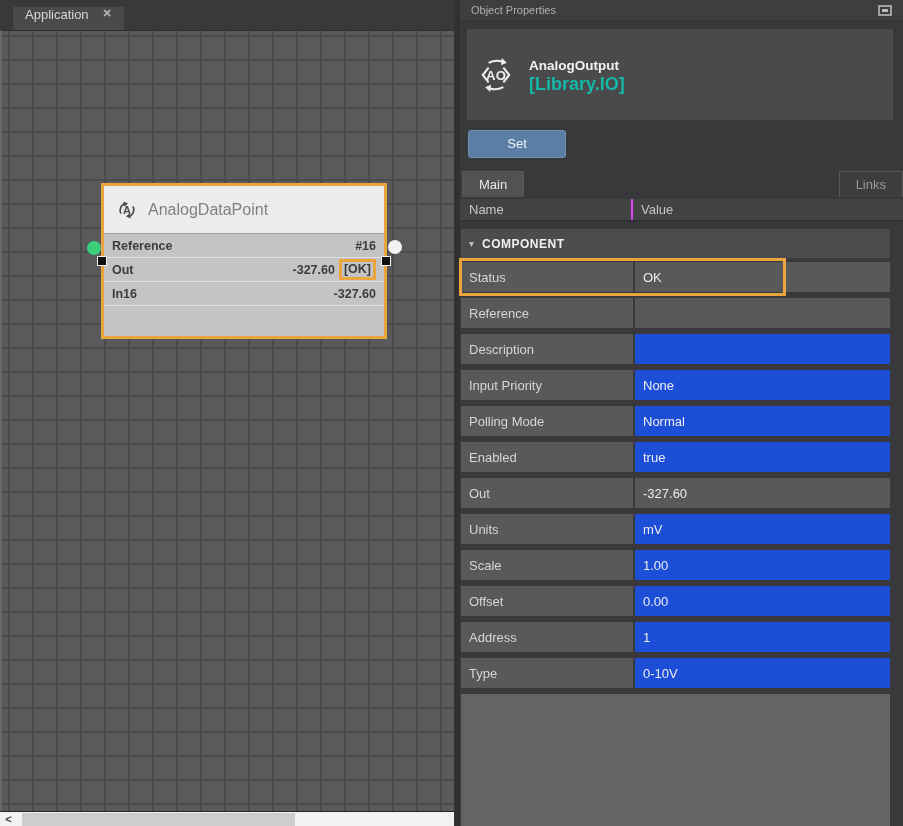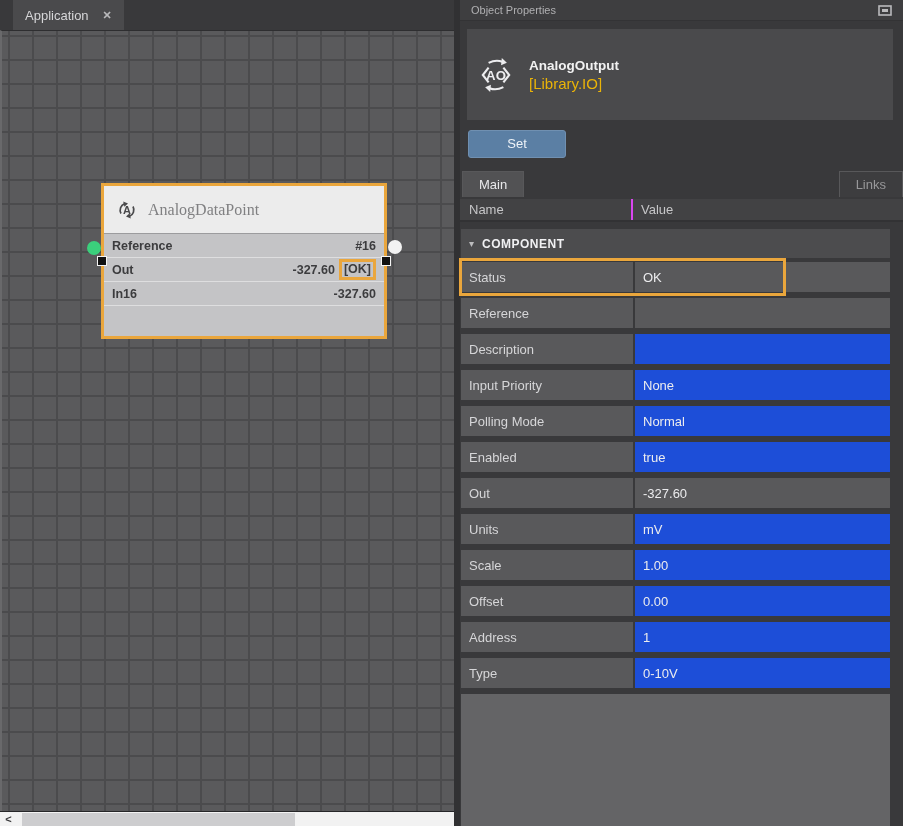--- a/index.html
+++ b/index.html
@@ -3,38 +3,38 @@
 <meta charset="utf-8">
 <style>
   * { margin:0; padding:0; box-sizing:border-box; }
   html,body { width:903px; height:826px; overflow:hidden; }
   body { font-family:"Liberation Sans", sans-serif; background:#313133; }
   .app { position:relative; width:903px; height:826px; background:#313133; display:flex; }
 
   
   .left-pane { width:454px; height:826px; display:flex; flex-direction:column; }
   .tabbar { height:30px; background:#39393b; display:flex; align-items:flex-end; }
-  .tab { margin-left:13px; height:30px; background:#4a4a4c; display:flex; align-items:center;
+  .tab { margin-left:13px; height:23px; background:#4a4a4c; display:flex; 
          padding:0 12px; gap:14px; }
   .tab-label { color:#d6d6d8; font-size:13px; }
   .tab-close { color:#b9b9bb; font-size:11px; font-weight:bold; cursor:pointer; }
 
   .canvas { position:relative; flex:1; background-color:#5a5a5c;
     background-image:
       linear-gradient(#4b4b4d 2px, transparent 2px),
       linear-gradient(90deg, #4b4b4d 2px, transparent 2px);
     background-size:24px 24px; background-position:6px 4px;
     border-left:2px solid #69696b; border-top:1px solid #2e2e30; }
 
   
   .node { position:absolute; left:99px; top:152px; width:286px; height:156px;
           border:3px solid #eaa63c; background:#c4c4c6; }
   .node-header { height:48px; background:#ececec; display:flex; align-items:center; padding:0 12px; gap:10px;
                  border-bottom:1px solid #9c9c9e; }
-  .node-title { color:#808082; font-size:16px;font-family:Liberation Serif, serif; }
+  .node-title { color:#808082; font-size:16px; }
   .node-row { height:24px; display:flex; align-items:center; justify-content:space-between;
               padding:0 8px; border-bottom:1px solid #dededf; font-size:12.5px; font-weight:bold; color:#3c3c3e; }
   .node-row .rv { display:flex; align-items:center; gap:4px; }
   .ok-badge { border:3px solid #eaa63c; padding:0 2px; line-height:15px; display:inline-block; }
   .port { position:absolute; width:14px; height:14px; border-radius:50%; }
   .port-in  { left:85px; top:210px; background:#3bcf7c; }
   .port-out { left:386px; top:209px; background:#f2f2f2; }
   .handle { position:absolute; width:10px; height:10px; background:#111; border:1.5px solid #f5f5f5; }
   .handle-left  { left:95px;  top:225px; }
   .handle-right { left:379px; top:225px; }
@@ -49,21 +49,21 @@
   .gap { width:6px; }
   .panel { width:443px; height:826px; background:#39393b; display:flex; flex-direction:column; }
   .panel-titlebar { height:22px; background:#3e3e40; display:flex; align-items:center;
                     justify-content:space-between; padding:0 11px; border-bottom:1px solid #333335; }
   .panel-title { color:#b0b0b2; font-size:11px; }
   .dock-btn { cursor:pointer; display:flex; align-items:center; }
 
   .info-card { margin:8px 10px 0 7px; height:94px; background:#4a4a4c; display:flex; align-items:center;
                padding:0 10px; gap:14px; }
   .obj-name { color:#f2f2f2; font-size:13.5px; font-weight:bold; line-height:18px; }
-  .obj-lib  { color:#eab308; font-size:15px; font-weight:normal; line-height:18px; }
+  .obj-lib  { color:#14b8a6; font-size:18px; font-weight:bold; line-height:18px; }
 
   .set-btn { margin:10px 0 0 8px; width:98px; height:28px; background:#5b7fa4; border:1px solid #7090b1;
              border-radius:3px; color:#eef3f8; font-size:13px; font-family:"Liberation Sans",sans-serif;
              cursor:pointer; }
 
   .ptabs { margin-top:13px; display:flex; padding-left:2px; gap:2px; height:27px;justify-content:space-between; }
   .ptab { padding:0 16px; display:flex; align-items:center; font-size:13px; cursor:pointer;
           border:1px solid #58585a; border-bottom:none; }
   .ptab.active { background:#525254; color:#e8e8ea; }
   .ptab.inactive { background:#3d3d3f; color:#98989a; }

